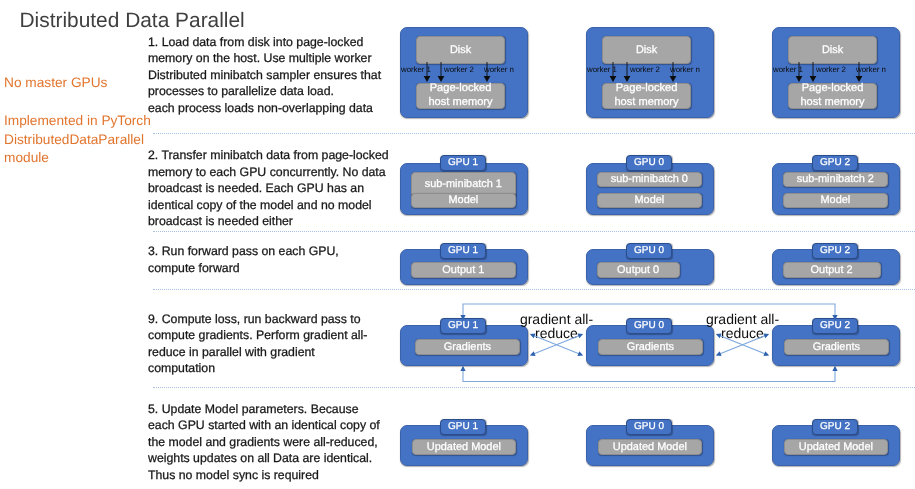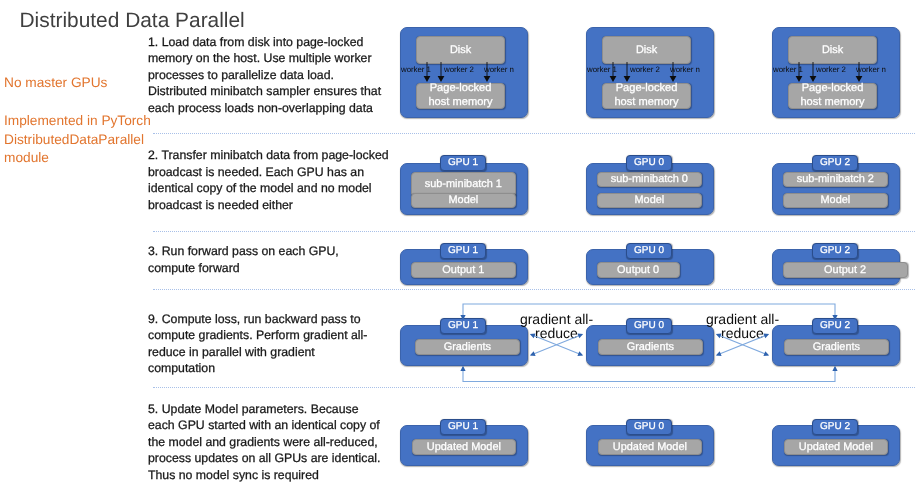--- a/index.html
+++ b/index.html
@@ -64,45 +64,46 @@
   </div>
 <div class="orange" id="note1">
     <div>Implemented in PyTorch</div>
     <div>DistributedDataParallel</div>
     <div>module</div>
   </div>
 
 <div class="step" id="step0">
     <div>1. Load data from disk into page-locked</div>
     <div>memory on the host. Use multiple worker</div>
+    <div>Distributed minibatch sampler ensures that</div>
     <div>processes to parallelize data load.</div>
-    <div>Distributed minibatch sampler ensures that</div>
     <div>each process loads non-overlapping data</div>
   </div>
 <div class="step" id="step1">
     <div>2. Transfer minibatch data from page-locked</div>
+    <div>memory  to each GPU concurrently. No data</div>
     <div>broadcast is needed. Each GPU has an</div>
     <div>identical copy of the model and no model</div>
     <div>broadcast is needed either</div>
   </div>
 <div class="step" id="step2">
     <div>3. Run forward pass on each GPU,</div>
     <div>compute forward</div>
   </div>
 <div class="step" id="step3">
     <div>9. Compute loss, run backward pass to</div>
     <div>compute gradients. Perform gradient all-</div>
     <div>reduce in parallel with gradient</div>
     <div>computation</div>
   </div>
 <div class="step" id="step4">
     <div>5. Update Model parameters. Because</div>
     <div>each GPU started with an identical copy of</div>
     <div>the model and gradients were all-reduced,</div>
-    <div>process updates on all GPUs are identical.</div>
+    <div>weights updates on all Data are identical.</div>
     <div>Thus no model sync is required</div>
   </div>
 
 <div class="sep" style="top:133px"></div>
 <div class="sep" style="top:231px"></div>
 <div class="sep" style="top:289px"></div>
 <div class="sep" style="top:387px"></div>
 
 <div id="diagram">
     <div class="gpu" style="left:400px;top:27px;width:128px;height:91px;"></div>
@@ -145,21 +146,21 @@
     <div class="inner" style="left:782.6px;top:171.5px;width:105.5px;height:15.5px;font-size:10.95px;font-weight:normal;">sub-minibatch 2</div>
     <div class="inner" style="left:782.6px;top:192.5px;width:105.5px;height:15.5px;font-size:10.95px;font-weight:normal;">Model</div>
     <div class="gpu" style="left:400px;top:249px;width:128px;height:36px;"></div>
     <div class="glabel" style="left:440px;top:243px;width:46px;height:15.5px;font-size:10px;font-weight:normal;">GPU 1</div>
     <div class="inner" style="left:410.6px;top:261.5px;width:105.5px;height:16.5px;font-size:10.95px;font-weight:normal;">Output 1</div>
     <div class="gpu" style="left:586px;top:249px;width:128px;height:36px;"></div>
     <div class="glabel" style="left:626px;top:243px;width:46px;height:15.5px;font-size:10px;font-weight:normal;">GPU 0</div>
     <div class="inner" style="left:596.6px;top:261.5px;width:83px;height:16.5px;font-size:10.95px;font-weight:normal;">Output 0</div>
     <div class="gpu" style="left:772px;top:249px;width:128px;height:36px;"></div>
     <div class="glabel" style="left:812px;top:243px;width:46px;height:15.5px;font-size:10px;font-weight:normal;">GPU 2</div>
-    <div class="inner" style="left:782.6px;top:261.5px;width:125px;height:16.5px;font-size:10.95px;font-weight:normal;">Output 2</div>
+    <div class="inner" style="left:782.6px;top:261.5px;width:98px;height:16.5px;font-size:10.95px;font-weight:normal;">Output 2</div>
     <div class="gpu" style="left:400px;top:325px;width:128px;height:41px;"></div>
     <div class="glabel" style="left:440px;top:318px;width:46px;height:15.5px;font-size:10px;font-weight:normal;">GPU 1</div>
     <div class="inner" style="left:414.6px;top:338.5px;width:105.5px;height:16.5px;font-size:10.95px;font-weight:normal;">Gradients</div>
     <div class="gpu" style="left:586px;top:325px;width:128px;height:41px;"></div>
     <div class="glabel" style="left:626px;top:318px;width:46px;height:15.5px;font-size:10px;font-weight:normal;">GPU 0</div>
     <div class="inner" style="left:597.6px;top:338.5px;width:105.5px;height:16.5px;font-size:10.95px;font-weight:normal;">Gradients</div>
     <div class="gpu" style="left:772px;top:325px;width:128px;height:41px;"></div>
     <div class="glabel" style="left:812px;top:318px;width:46px;height:15.5px;font-size:10px;font-weight:normal;">GPU 2</div>
     <div class="inner" style="left:783.6px;top:338.5px;width:105.5px;height:16.5px;font-size:10.95px;font-weight:normal;">Gradients</div>
     <div class="gpu" style="left:400px;top:425px;width:128px;height:41px;"></div>

